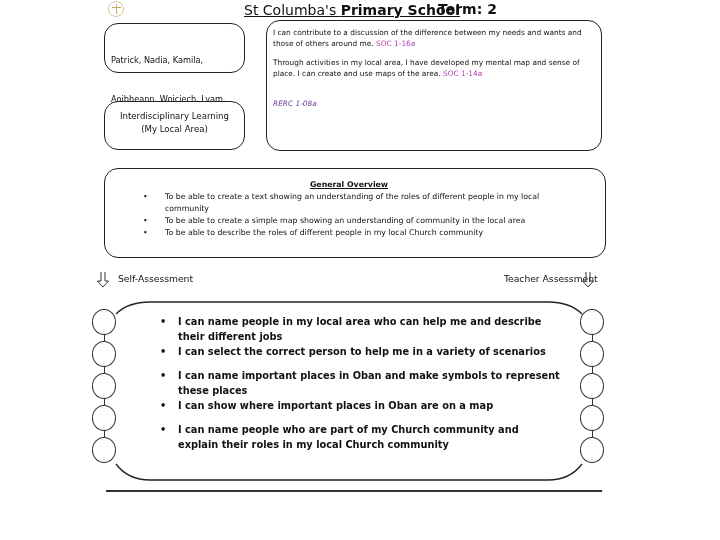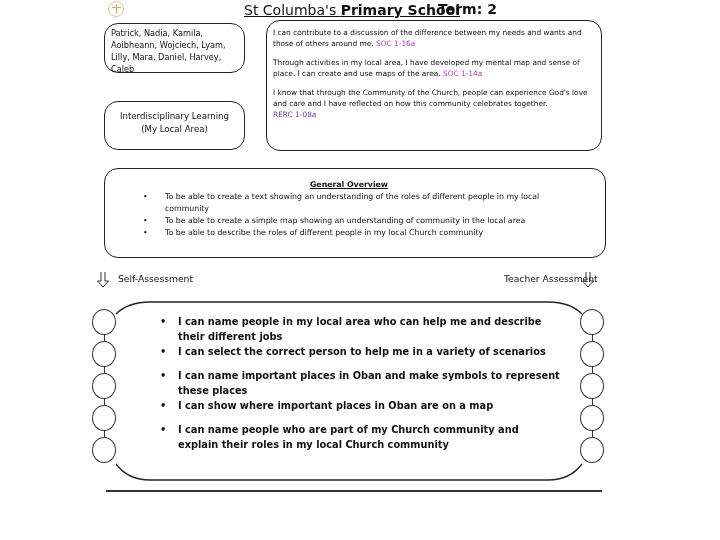--- a/index.html
+++ b/index.html
@@ -7,26 +7,26 @@
          font-family: "DejaVu Sans", sans-serif; color:#111; }
   .abs { position:absolute; }
   .box { position:absolute; border:1.3px solid #222; border-radius:14px; background:#fff; box-sizing:border-box; }
   .logo { left:108px; top:1px; width:16px; height:16px; border-radius:50%; border:1px solid #d9c79a; box-sizing:border-box; }
   .logo::before { content:""; position:absolute; left:7px; top:2px; width:1px; height:10px; background:#c8aa66; }
   .logo::after { content:""; position:absolute; left:3px; top:5px; width:9px; height:1px; background:#c8aa66; }
   .title { top:2px; left:244px; font-size:14px; text-decoration:underline; white-space:nowrap; }
   .title .bold { font-weight:bold; }
   .term { top:1px; left:438px; font-size:14px; font-weight:bold; }
   .names { left:104px; top:23px; width:141px; height:50px; font-size:8.2px; line-height:12px; padding:3px 0 0 6px; }
-  .names span { display:block; }
+  .names span { display:block;margin-top:27px; }
   .idl { left:104px; top:101px; width:141px; height:49px; font-size:8.6px; text-align:center; line-height:13px; padding-top:8px; }
   .outcomes { left:266px; top:20px; width:336px; height:131px; font-size:7.4px; line-height:11px; padding:6px 6px 16px 6px; }
   .outcomes p { margin:0 0 8px 0; }
   .code { color:#b03fb0; }
-  .code.purple { color:#6b3aa0; }
+  .code.purple { color:#6b3aa0;font-style:italic; }
   .overview { left:104px; top:168px; width:502px; height:90px; font-size:7.8px; line-height:12px; }
   .overview .ov-title { position:absolute; left:0; right:12px; top:10px; text-align:center; font-weight:bold; text-decoration:underline; }
   .overview ul { position:absolute; left:38px; top:22px; margin:0; padding:0; list-style:none; width:440px; }
   .overview li { position:relative; padding-left:22px; }
   .overview li::before { content:"•"; position:absolute; left:0; top:0; }
   .arrow { width:12px; height:14px; }
   .arrow svg { display:block; }
   .label-self { left:118px; top:273px; font-size:9.2px; }
   .label-teacher { left:468px; top:273px; font-size:9.2px;margin-left:36px; }
   .assess { left:108px; top:300px; width:480px; height:184px; border:none; }
@@ -58,21 +58,21 @@
 </div>
 
 <div class="box idl">
   <div>Interdisciplinary Learning</div>
   <div>(My Local Area)</div>
 </div>
 
 <div class="box outcomes">
   <p><span>I can contribute to a discussion of the difference between my needs and wants and those of others around me. </span><span class="code">SOC 1-16a</span></p>
   <p><span>Through activities in my local area, I have developed my mental map and sense of place. I can create and use maps of the area. </span><span class="code">SOC 1-14a</span></p>
-  <p><span>I know that through the Community of the Church, people can experience God's love and care and I have reflected on how this community celebrates together. </span><br><span class="code purple">RERC 1-08a</span></p>
+  <p><br><span class="code purple">RERC 1-08a</span></p>
 </div>
 
 <div class="box overview">
   <div class="ov-title">General Overview</div>
   <ul>
     <li>To be able to create a text showing an understanding of the roles of different people in my local community</li>
     <li>To be able to create a simple map showing an understanding of community in the local area</li>
     <li>To be able to describe the roles of different people in my local Church community</li>
   </ul>
 </div>

